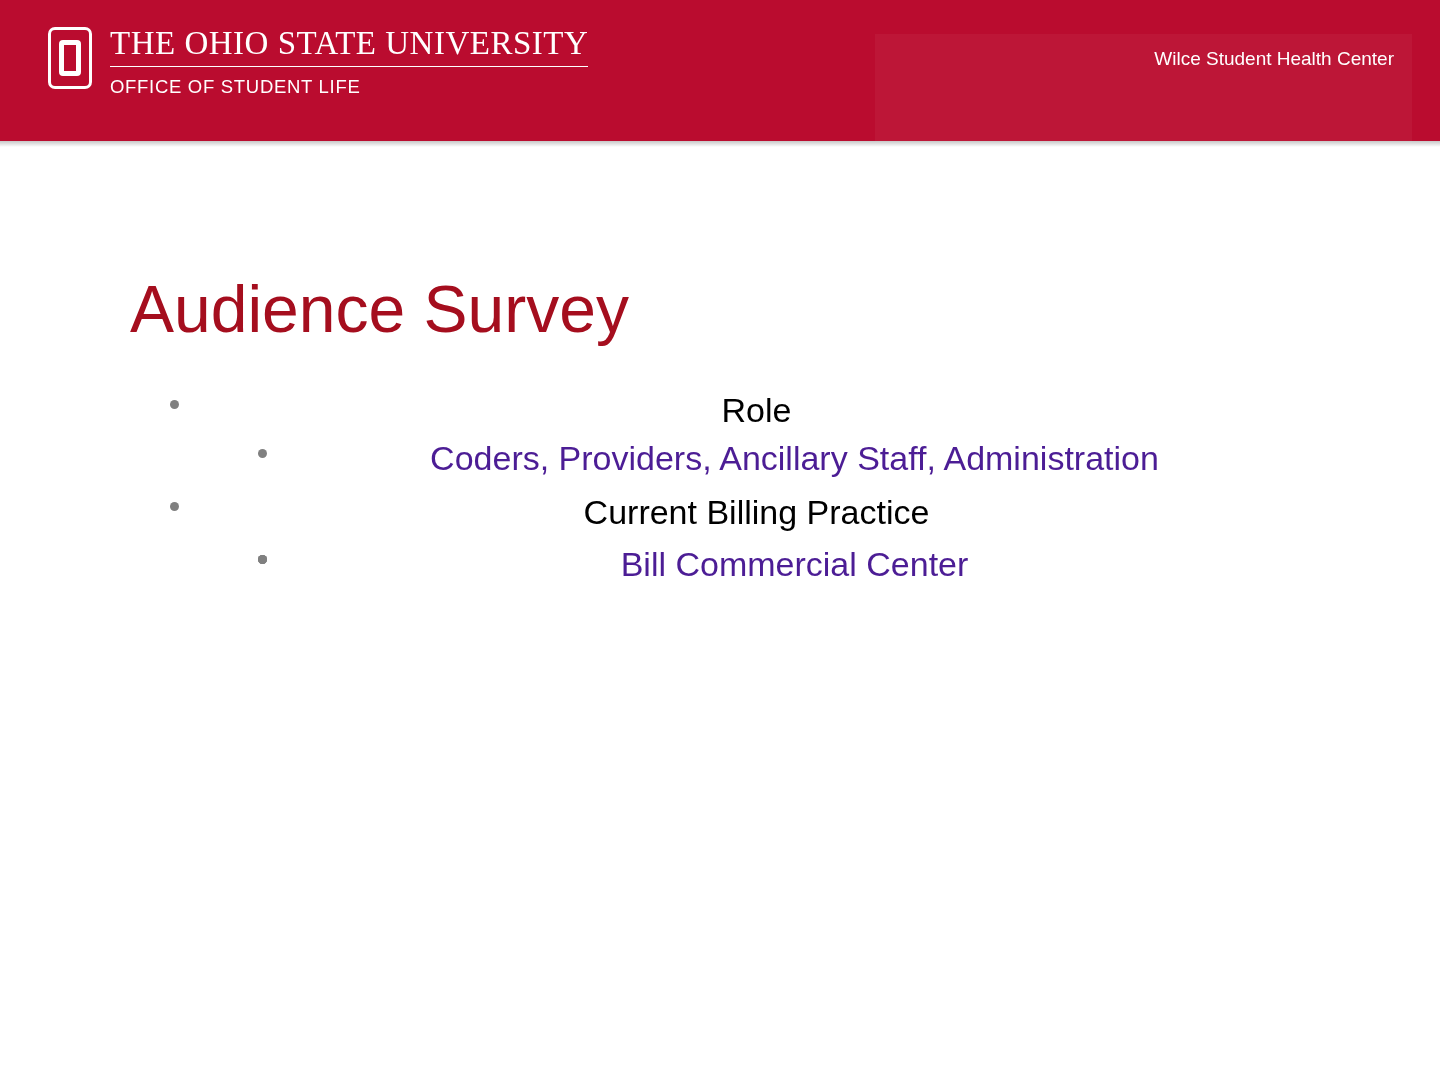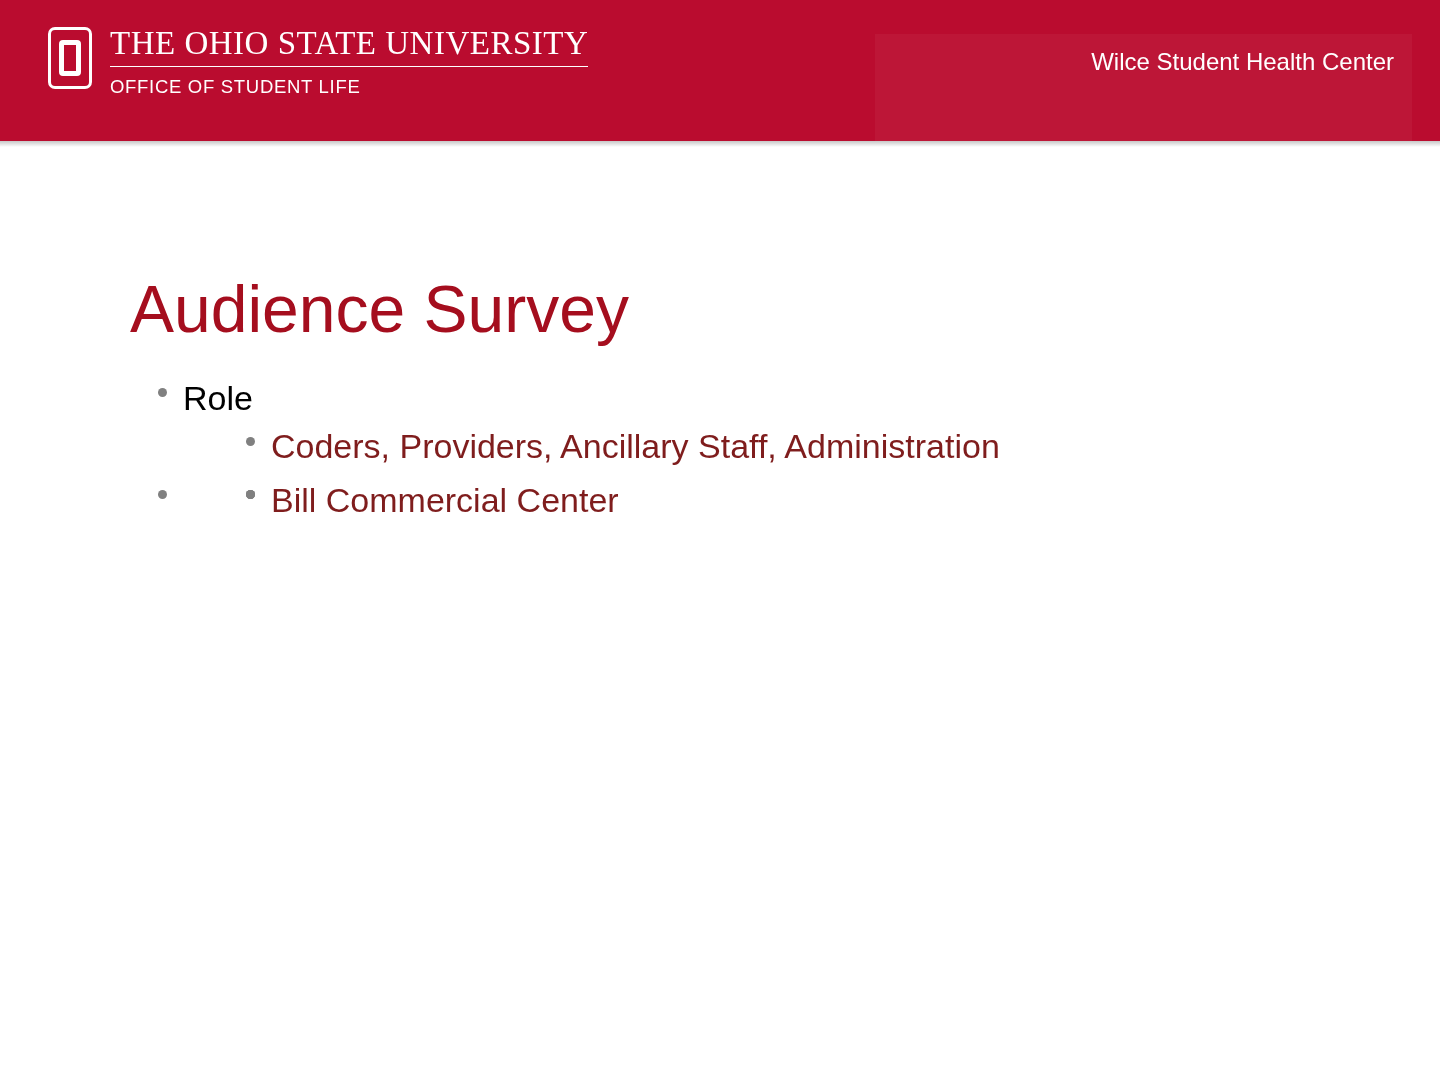--- a/index.html
+++ b/index.html
@@ -103,21 +103,21 @@
     width: 537px;
     height: 107px;
     background: rgba(255,255,255,0.045);
     box-sizing: border-box;
   }
   .header-panel-text {
     position: absolute;
     right: 18px;
     top: 14px;
     color: #ffffff;
-    font-size: 24px;
+    font-size: 19px;
     white-space: nowrap;
   }
 
   
   .title {
     position: absolute;
     left: 130px;
     top: 276px;
     color: #a50e1e;
     font-size: 66px;
@@ -127,22 +127,23 @@
 
   .content {
     position: absolute;
     left: 150px;
     top: 378px;
     width: 1180px;
   }
 
   ul {
     list-style: none;
-    margin: 0;
+    margin: 12px;
     padding: 0;
+    text-align: center;
   }
 
   li.lvl1 {
     position: relative;
     padding-left: 33px;
     font-size: 34px;
     color: #000000;
     line-height: 1.18;
     margin-bottom: 6px;
   }
@@ -157,21 +158,21 @@
   }
 
   ul.sub {
     margin-top: 8px;
     margin-left: 56px;
   }
   li.lvl2 {
     position: relative;
     padding-left: 32px;
     font-size: 34px;
-    color: #7f1d1d;
+    color: #4c1d95;
     line-height: 1.22;
     margin-bottom: 12px;
   }
   li.lvl2 > .bullet {
     position: absolute;
     left: 7px;
     top: 0.32em;
     width: 9px;
     height: 9px;
     border-radius: 50%;
@@ -217,20 +218,21 @@
         <ul class="sub">
           <li class="lvl2">
             <span class="bullet"></span>
             <span class="lvl-text">Coders, Providers, Ancillary Staff, Administration</span>
           </li>
         </ul>
       </li>
 
       <li class="lvl1">
         <span class="bullet"></span>
+        <span class="lvl-text">Current Billing Practice</span>
         <ul class="sub">
           <li class="lvl2">
             <span class="bullet"></span>
           </li>
           <li class="lvl2">
             <span class="bullet"></span>
           </li>
           <li class="lvl2">
             <span class="bullet"></span>
             <span class="lvl-text">Bill Commercial Center</span>

